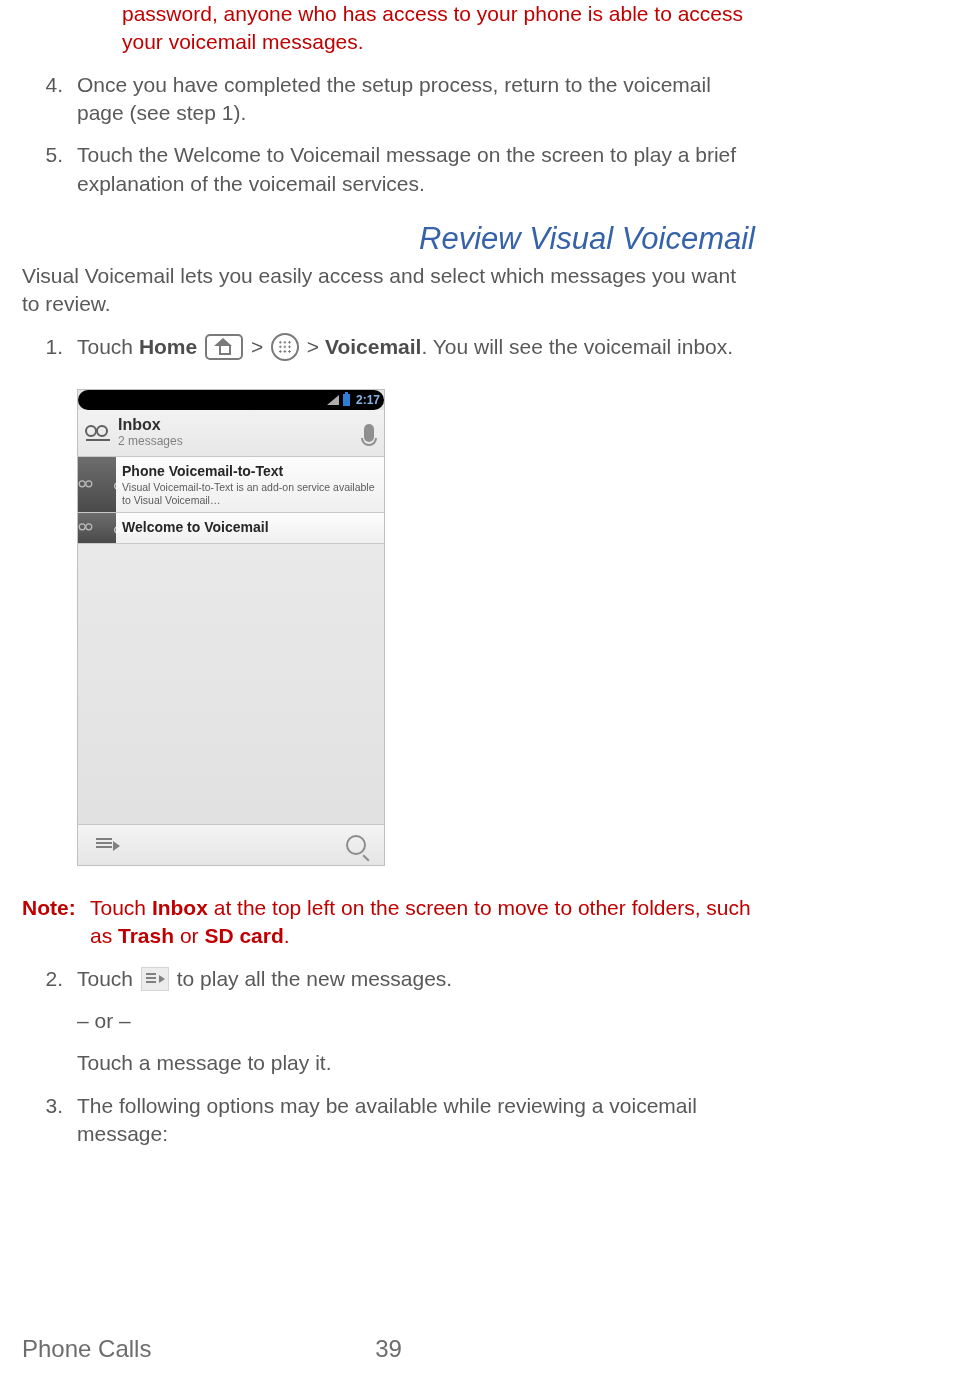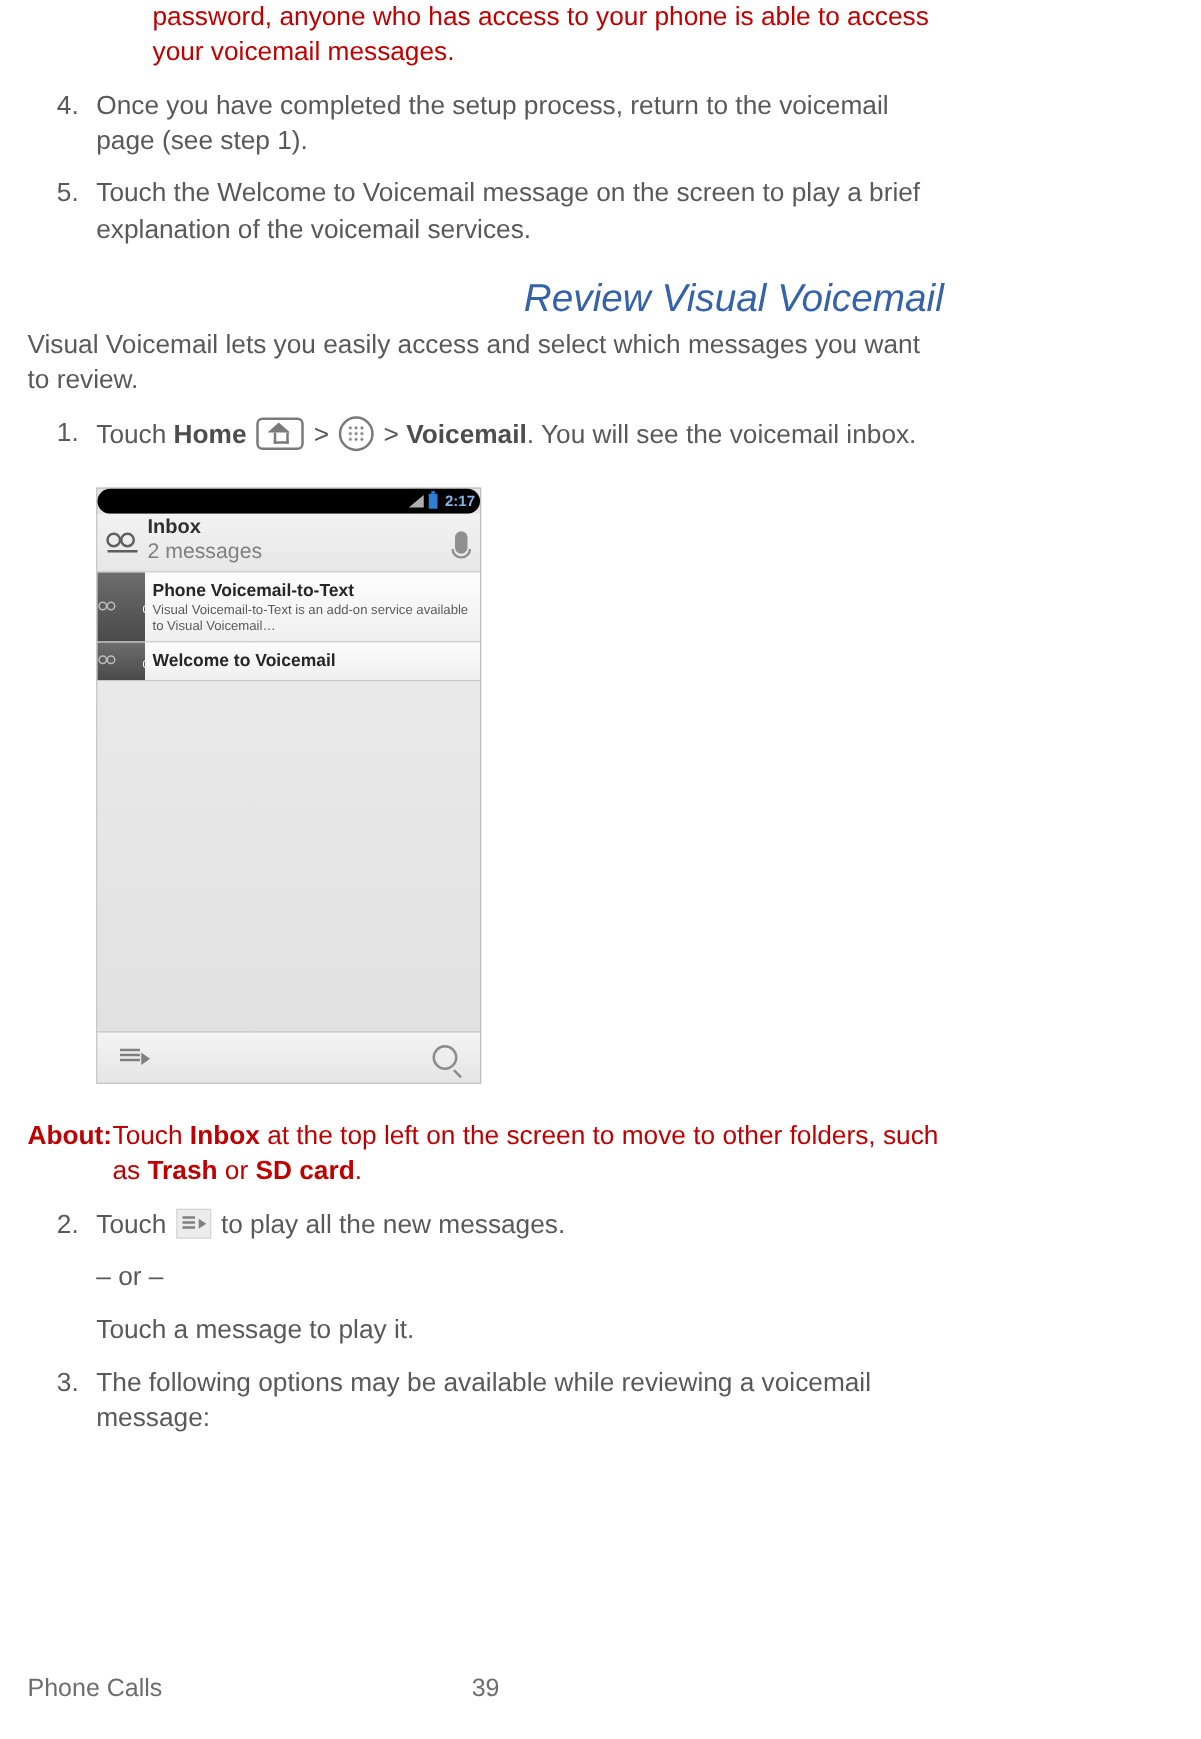--- a/index.html
+++ b/index.html
@@ -99,21 +99,21 @@
   }
   .vm-ico::before, .vm-ico::after {
     content:""; position:absolute; top:3px; width:12px; height:12px;
     border:2px solid #5f5f5f; border-radius:50%; box-sizing:border-box;
   }
   .vm-ico::before { left:1px; }
   .vm-ico::after  { left:12px; }
   .vm-ico .bar { position:absolute; bottom:3px; left:2px; right:2px; height:2px; background:#5f5f5f; }
   .ps-hd-txt { flex:1; }
   .ps-hd-title { font-size: 16px; font-weight: bold; color: #2f2f2f; line-height: 1; }
-  .ps-hd-sub { font-size: 17px; color: #808080; }
+  .ps-hd-sub { font-size: 12px; color: #808080; }
   .ps-mic {
     width: 10px; height: 18px; background:#8f8f8f; border-radius:5px;
     position: relative; margin-right:4px;
   }
   .ps-mic::after {
     content:""; position:absolute; bottom:-4px; left:-3px; width:16px; height:8px;
     border:2px solid #8f8f8f; border-top:none; border-radius:0 0 10px 10px; box-sizing:border-box;
   }
 
   .ps-item {
@@ -188,21 +188,21 @@
   }
   .playall-icon::after {
     content:""; position:absolute; right:3px; top:7px;
     width:0;height:0;border-style:solid;border-width:4px 0 4px 6px;
     border-color:transparent transparent transparent #808080;
   }
 
   .footer {
     position: absolute; bottom: 26px; left: 22px; right: 22px;
     display:flex; justify-content:space-between;
-    font-size: 20px; color:#6d6d6d;
+    font-size: 24px; color:#6d6d6d;
   }
   .footer .pg { position:absolute; left:50%; transform:translateX(-50%); }
 </style>
 </head>
 <body>
 
 <div class="page">
   <div class="body-area">
 
     <div class="list-block">
@@ -294,21 +294,21 @@
               </div>
             <div class="ps-search"></div>
           </div>
         </div>
       </div>
     </div>
 
     <div class="list-block gap-above">
       <div class="row">
         <div class="" style="flex:0 0 68px;">
-          <span class="note-label">About:</span>
+          <span class="note-label">Note:</span>
         </div>
         <div class="txt-col warning">
           <span>Touch </span><span class="bold" style="color:#C00000;">Inbox</span><span> at the top left on the screen to move to other folders, such as </span><span class="bold" style="color:#C00000;">Trash</span><span> or </span><span class="bold" style="color:#C00000;">SD card</span><span>.</span>
         </div>
       </div>
     </div>
 
     <div class="list-block">
       <div class="row">
         <div class="num-col">2.</div>

